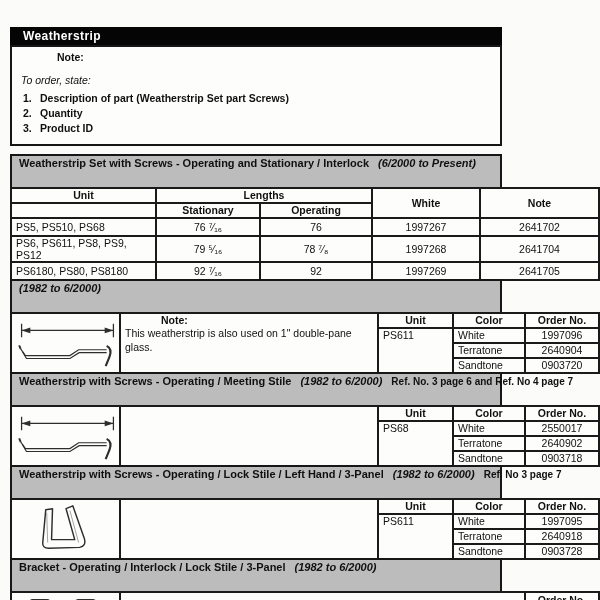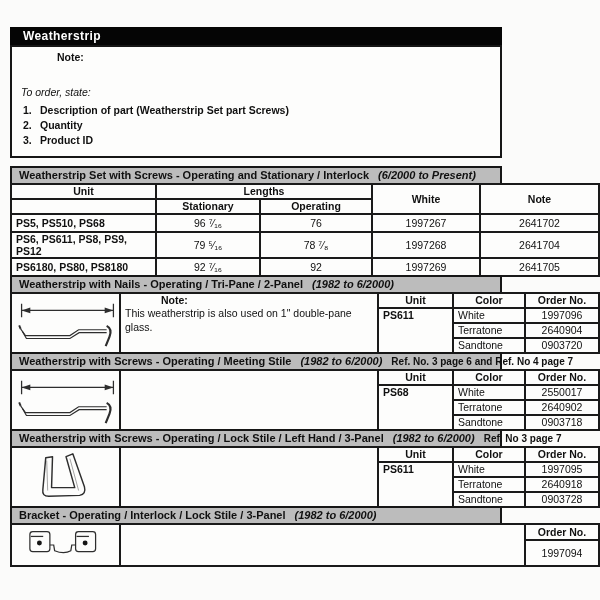--- a/index.html
+++ b/index.html
@@ -15,43 +15,43 @@
     background:#050505;color:#ffffff;font-weight:bold;font-size:12px;
     letter-spacing:.4px;height:18px;line-height:18px;padding-left:13px;
     box-sizing:border-box;
   }
   .notebox{
     border:2px solid #161616;box-sizing:border-box;
     padding:3px 9px 7px 9px;font-size:10.5px;line-height:1.38;
     background:#fdfdfc;
   }
   .b{font-weight:bold;padding-left:36px;}
-  .order-intro{font-style:italic;margin-top:21px;margin-bottom:3px;}
+  .order-intro{font-style:italic;margin-top:9px;margin-bottom:3px;}
   .oitem{display:flex;font-weight:bold;line-height:1.45;}
   .onum{width:17px;flex:0 0 17px;padding-left:2px;}
 
   .secbar{
     margin-top:-2px;background:#bcbcbc;border:2px solid #161616;
-    box-sizing:border-box;padding:1px 7px 2px 7px;font-size:11px;
+    box-sizing:border-box;padding:1px 7px 18px 7px;font-size:11px;
     display:flex;align-items:baseline;gap:9px;
   }
   .secbar.first{margin-top:8px;}
   .sectitle{font-weight:bold;white-space:nowrap;}
   .secdate{font-style:italic;font-weight:bold;white-space:nowrap;}
   .secref{font-size:10px;font-weight:bold;white-space:nowrap;}
 
   table.tbl{
     margin-top:-2px;width:588px;border-collapse:collapse;table-layout:fixed;
     font-size:10.5px;background:#fdfdfc;
   }
   table.tbl td{border:2px solid #1a1a1a;padding:0 4px;box-sizing:border-box;}
   td.h{font-weight:bold;text-align:center;height:15px;}
   td.c{text-align:center;height:18px;}
-  td.unitcell{font-weight:bold;padding-left:6px;height:18px;}
-  td.unittop{font-weight:bold;padding-left:6px;vertical-align:top;padding-top:2px;margin-left:20px;}
+  td.unitcell{font-weight:normal;padding-left:6px;height:18px;}
+  td.unittop{font-weight:normal;padding-left:6px;vertical-align:top;padding-top:2px;margin-left:20px;}
   td.colorcell{padding-left:6px;height:15px;}
   td.drawcell{padding:2px;vertical-align:middle;}
   td.notecell{vertical-align:top;padding:3px 7px;line-height:1.3;}
   .minirow td{height:15px;}
   svg{display:block;}
 </style>
 </head>
 <body>
 
 <div class="page">
@@ -95,21 +95,21 @@
       <td class="h" rowspan="2">White</td>
       <td class="h" rowspan="2">Note</td>
     </tr>
     <tr>
       <td class="h"></td>
       <td class="h">Stationary</td>
       <td class="h">Operating</td>
     </tr>
     <tr>
       <td class="unitcell">PS5, PS510, PS68</td>
-      <td class="c">96 ⁷⁄₁₆</td>
+      <td class="c">76 ⁷⁄₁₆</td>
       <td class="c">76</td>
       <td class="c">1997267</td>
       <td class="c">2641702</td>
     </tr>
     <tr>
       <td class="unitcell">PS6, PS611, PS8, PS9, PS12</td>
       <td class="c">79 ⁵⁄₁₆</td>
       <td class="c">78 ⁷⁄₈</td>
       <td class="c">1997268</td>
       <td class="c">2641704</td>
@@ -118,21 +118,20 @@
       <td class="unitcell">PS6180, PS80, PS8180</td>
       <td class="c">92 ⁷⁄₁₆</td>
       <td class="c">92</td>
       <td class="c">1997269</td>
       <td class="c">2641705</td>
     </tr>
   </tbody>
       </table>
 
   <div class="secbar">
-    <span class="sectitle">Weatherstrip with Nails - Operating / Tri-Pane / 2-Panel</span>
     <span class="secdate">(1982 to 6/2000)</span>
   </div>
   <table class="tbl">
     <colgroup>
           <col style="width:109px">
           <col style="width:258px">
           <col style="width:75px">
           <col style="width:72px">
           <col style="width:74px">
         </colgroup>

